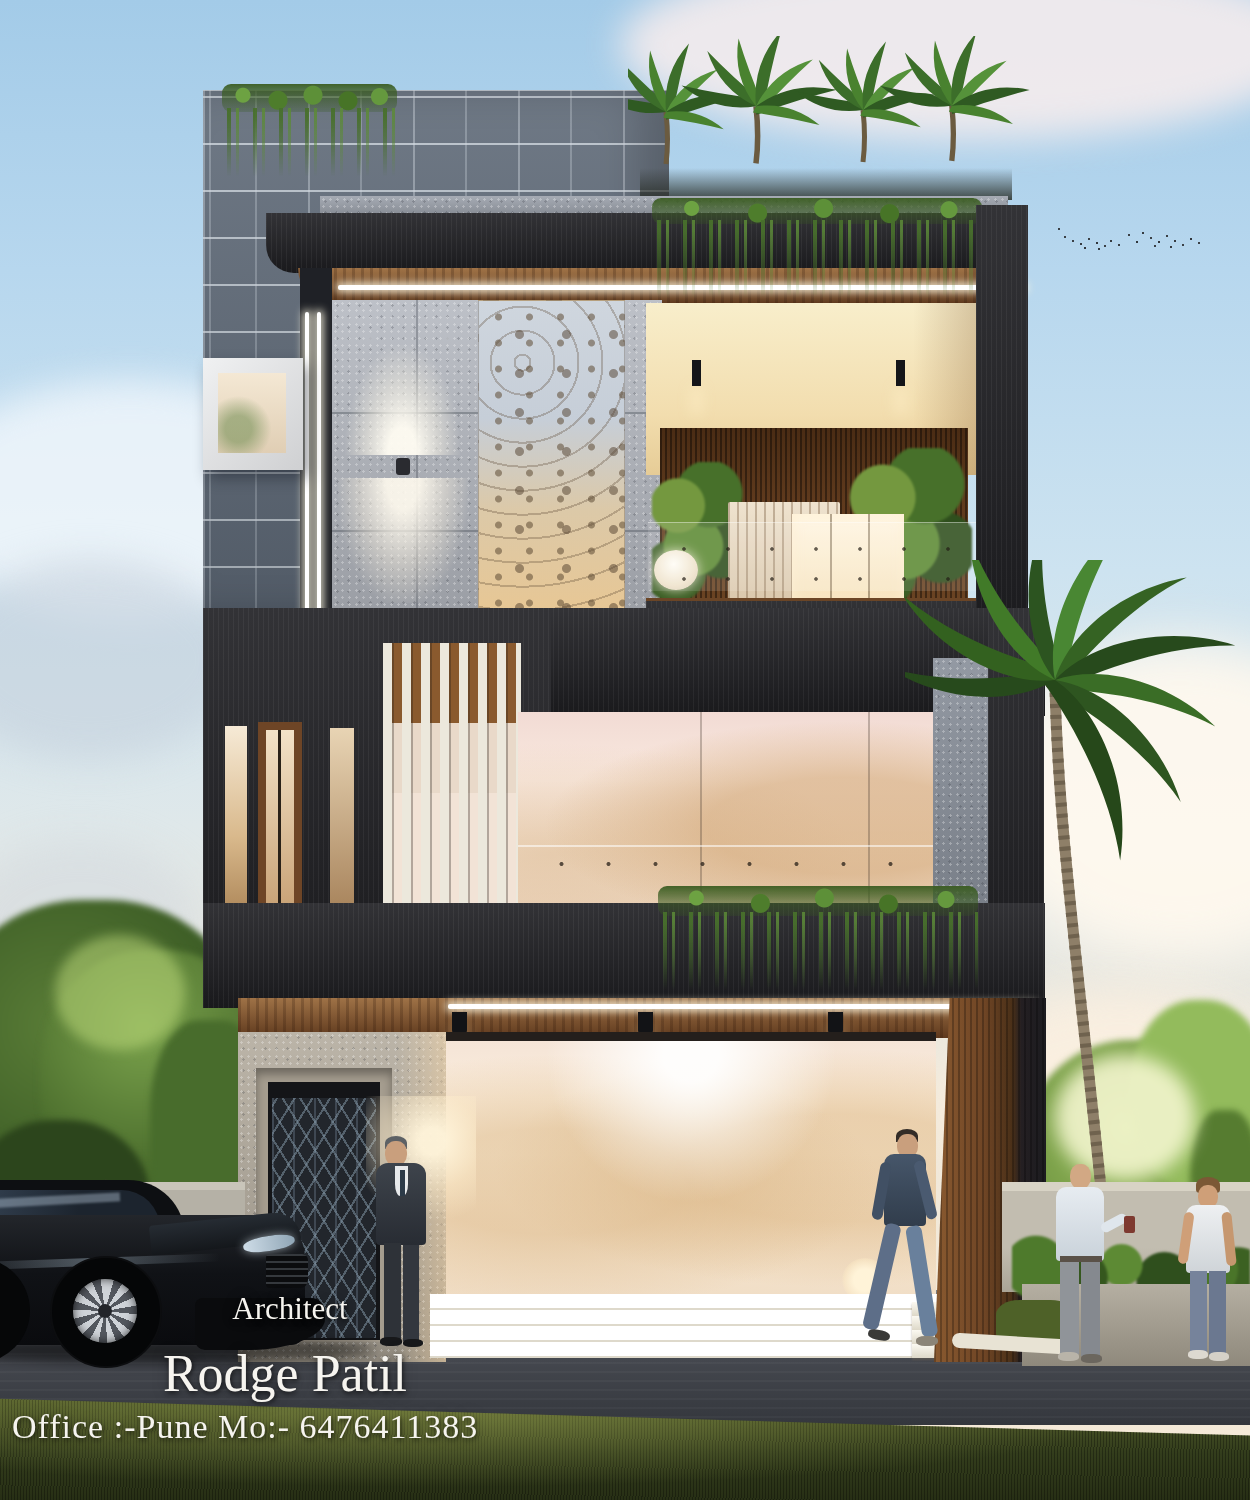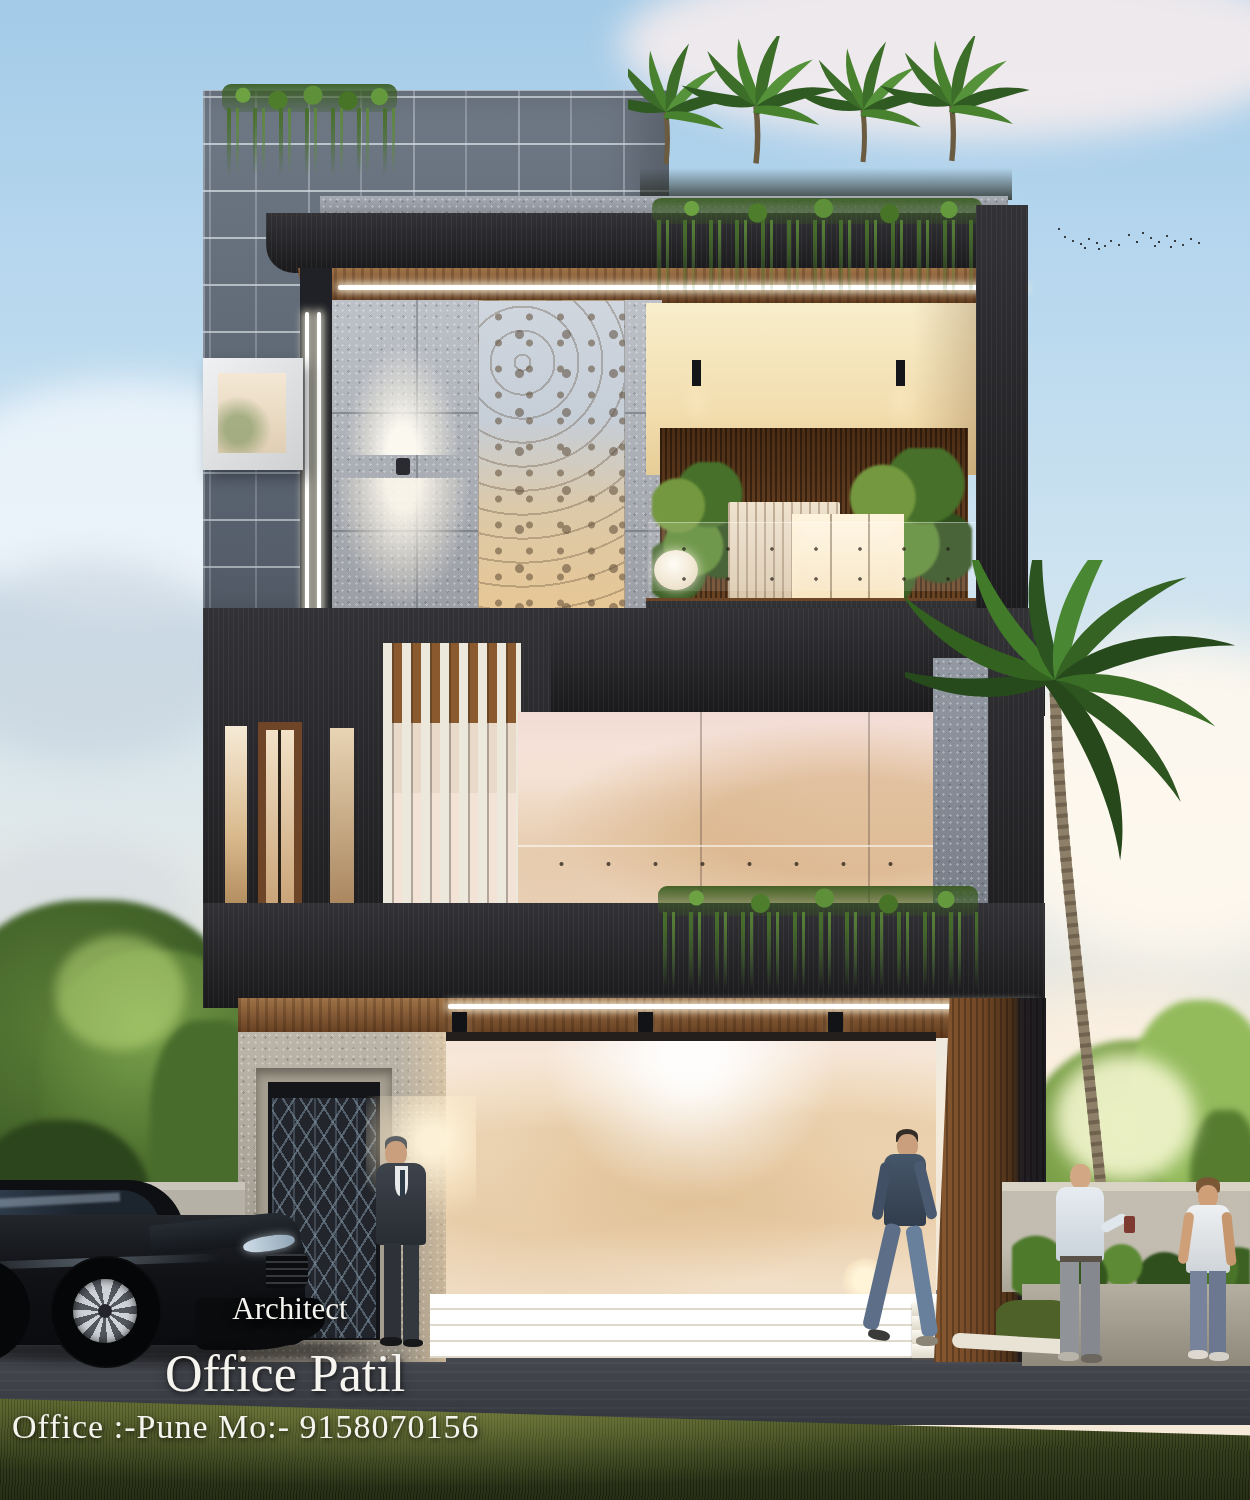--- a/index.html
+++ b/index.html
@@ -309,16 +309,16 @@
   <div class="abs" style="left:1198px;top:1185px;width:20px;height:23px;z-index:8;border-radius:46%;background:#cf9f78;"></div>
   <div class="abs" style="left:1186px;top:1205px;width:44px;height:68px;z-index:8;border-radius:10px 10px 4px 4px;background:linear-gradient(180deg,#eef0f2,#cfd4d8);"></div>
   <div class="abs" style="left:1181px;top:1212px;width:10px;height:52px;z-index:8;transform:rotate(8deg);border-radius:5px;background:#cf9f78;"></div>
   <div class="abs" style="left:1224px;top:1212px;width:10px;height:54px;z-index:8;transform:rotate(-6deg);border-radius:5px;background:#c6976f;"></div>
   <div class="abs" style="left:1190px;top:1271px;width:17px;height:82px;z-index:8;background:#76839b;"></div>
   <div class="abs" style="left:1209px;top:1271px;width:17px;height:84px;z-index:8;background:#6b7890;"></div>
   <div class="abs" style="left:1188px;top:1350px;width:20px;height:9px;z-index:8;border-radius:40%;background:#ddd9d0;"></div>
   <div class="abs" style="left:1209px;top:1352px;width:20px;height:9px;z-index:8;border-radius:40%;background:#d5d1c8;"></div>
 
   <div class="abs overlay-text" style="left:190px;top:1291px;width:200px;text-align:center;font-size:31px;">Architect</div>
-  <div class="abs overlay-text" style="left:105px;top:1344px;width:360px;text-align:center;font-size:52px;">Office Patil</div>
-  <div class="abs overlay-text" style="left:12px;top:1408px;font-size:34px;white-space:nowrap;letter-spacing:1px;">Office :-Pune Mo:- 9158070156</div>
+  <div class="abs overlay-text" style="left:105px;top:1344px;width:360px;text-align:center;font-size:52px;">Rodge Patil</div>
+  <div class="abs overlay-text" style="left:12px;top:1408px;font-size:34px;white-space:nowrap;letter-spacing:1px;">Office :-Pune Mo:- 6476411383</div>
 
 </div>
 
 </body></html>

